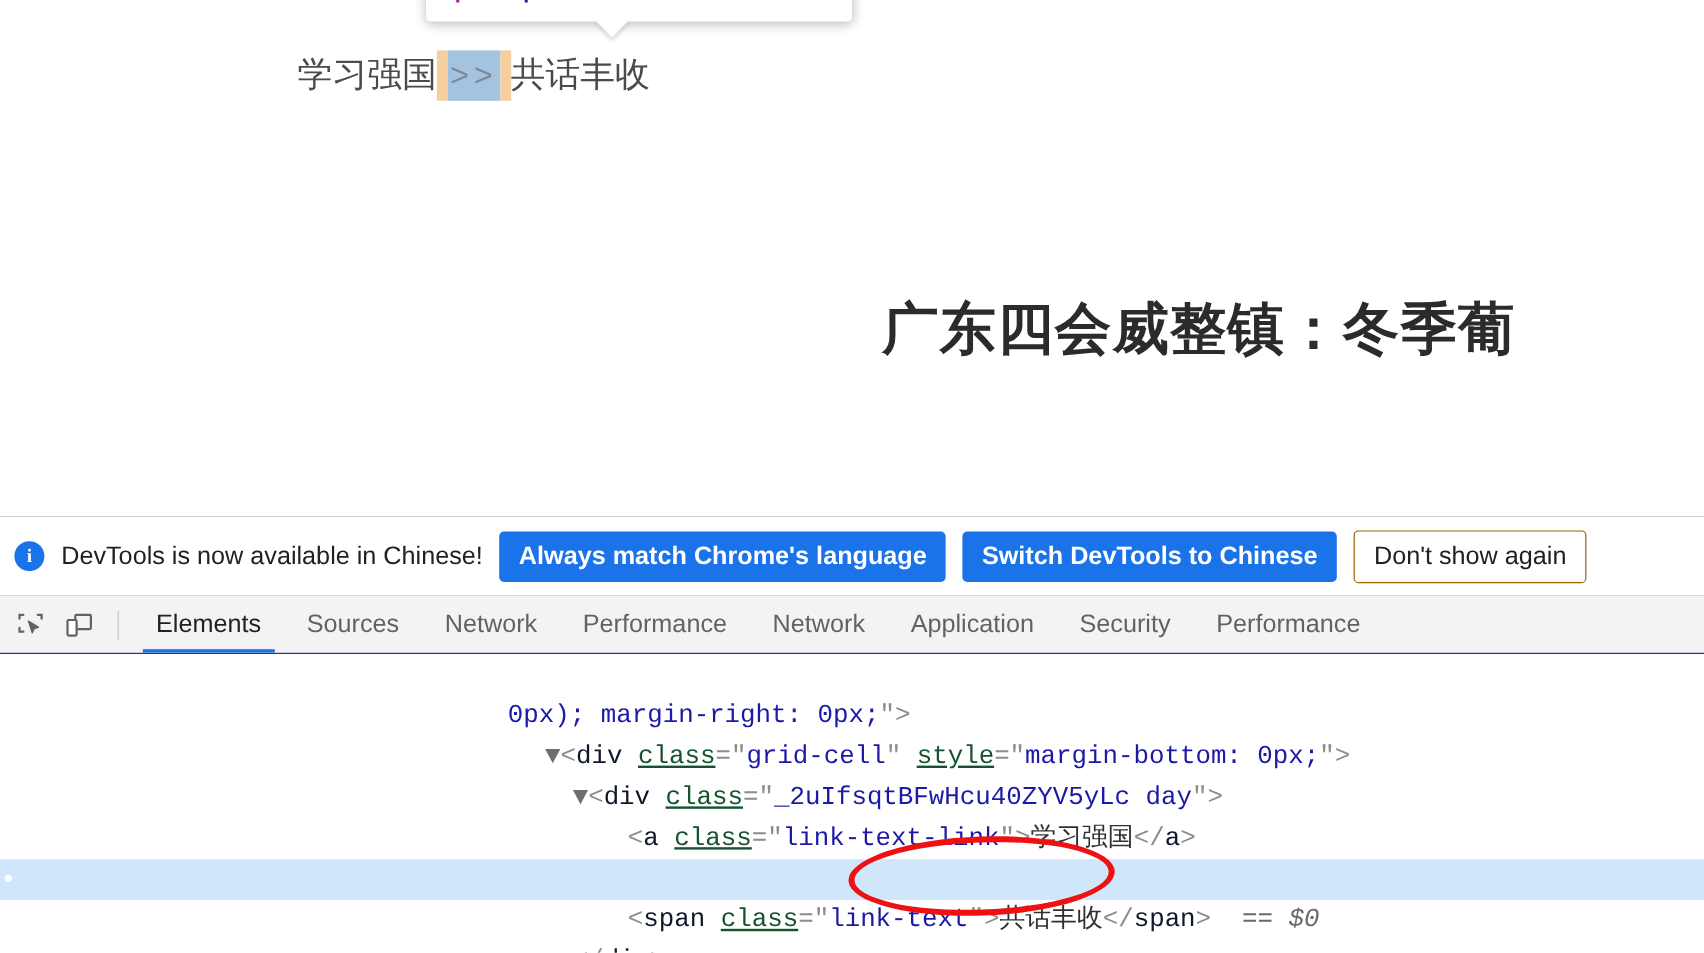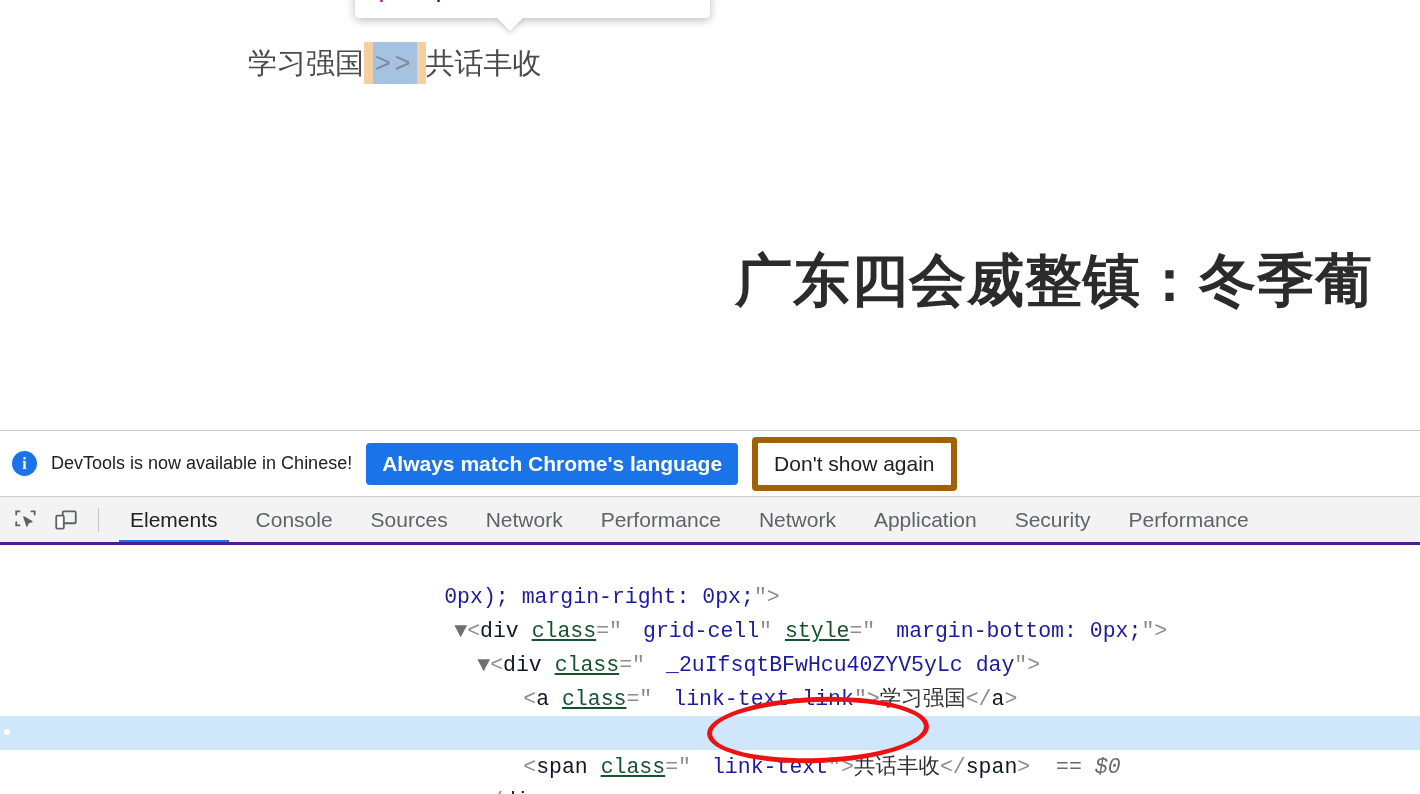--- a/index.html
+++ b/index.html
@@ -50,21 +50,21 @@
   .hl-pad { width:9px; background:#f6cfa0; }
   .hl-content {
     background:#a4c3e0; color:#7e8a95;
     padding:0 2px; display:flex; align-items:center;
     font-size:27px; letter-spacing:4px;
   }
 
   
   .headline {
     position:absolute; left:735px; top:243px;
-    font-size:57px; font-weight:bold; color:#2b2b2b;
+    font-size:47px; font-weight:bold; color:#2b2b2b;
     white-space:nowrap; letter-spacing:1px;
     font-family:"Liberation Sans", sans-serif;
   }
 
   
   .devtools {
     position:absolute; left:0; top:430px; width:1420px; height:364px;
     background:#ffffff; border-top:1px solid #cdcdcd;
   }
 
@@ -73,39 +73,39 @@
     height:66px; width:100%;
     background:#ffffff; border-bottom:1px solid #cfcfcf;
     display:flex; align-items:center; padding:0 12px; gap:14px;
   }
   .info-icon {
     width:25px; height:25px; border-radius:50%;
     background:#1a73e8; color:#fff; flex:0 0 auto;
     display:flex; align-items:center; justify-content:center;
     font-size:16px; font-weight:bold; font-family:"Liberation Serif", serif;
   }
-  .info-msg { font-size:18px; color:#202124; white-space:nowrap; }
+  .info-msg { font-size:21px; color:#202124; white-space:nowrap; }
   .btn-primary {
     background:#1a73e8; color:#fff; border:none; border-radius:4px;
     font-size:21px; font-weight:bold; padding:9px 16px;
     white-space:nowrap; cursor:pointer;
     font-family:"Liberation Sans", sans-serif;
     text-align:right;
   }
   .btn-plain {
     background:#ffffff; color:#202124;
-    border:6px solid #a16207; border-radius:4px;
+    border:1px solid #a16207; border-radius:4px;
     font-size:21px; padding:9px 16px; white-space:nowrap; cursor:pointer;
     font-family:"Liberation Sans", sans-serif;
   }
 
   
   .tabbar {
     height:48px; width:100%;
-    background:#f3f3f3; border-bottom:3px solid #4c1d95;
+    background:#f3f3f3; border-bottom:1px solid #4c1d95;
     display:flex; align-items:center; padding-left:6px;
     overflow:hidden;
   }
   .tool-btn {
     width:40px; height:40px; display:flex; align-items:center;
     justify-content:center; cursor:pointer; flex:0 0 auto;
   }
   .tb-sep {
     width:1px; height:24px; background:#c4c4c4; margin:0 12px; flex:0 0 auto;
   }
@@ -130,21 +130,21 @@
   }
   .dline { white-space:pre; height:34px; position:relative; }
   .dline.selected { background:#cfe6fb; }
   .dline.selected::before {
     content:""; position:absolute; left:4px; top:13px;
     width:6px; height:6px; border-radius:50%; background:#ffffff;
   }
   .tk-punc  { color:#8c8c8c; }
   .tk-tag   { color:#0f172a; }
   .tk-attr  { color:#14532d;text-decoration:underline; }
-  .tk-val   { color:#1a1aa6;margin-left:21px; }
+  .tk-val   { color:#1a1aa6; }
   .tk-text  { color:#303030; }
   .tk-sel   { color:#6a6a6a; font-style:italic; }
   .caret { color:#6e6e6e; }
 
   
   .red-ellipse {
     position:absolute; left:707px; top:697px;
     width:222px; height:66px;
     border:5px solid #ee1111; border-radius:50%;
     pointer-events:none; z-index:40;
@@ -176,20 +176,21 @@
 
     <div class="headline">广东四会威整镇：冬季葡</div>
   </div>
 
   <div class="devtools">
 
     <div class="infobar">
       <div class="info-icon">i</div>
       <div class="info-msg">DevTools is now available in Chinese!</div>
       <button class="btn-primary">Always match Chrome's language</button>
+      <button class="btn-primary">Switch DevTools to Chinese</button>
       <button class="btn-plain">Don't show again</button>
     </div>
 
     <div class="tabbar">
       <div class="tool-btn">
         <svg width="26" height="26" viewBox="0 0 24 24" fill="none" stroke="#5f6368" stroke-width="1.7">
           <path d="M3 7V4h3M3 14v3h3M17 4h3v3" stroke-linecap="round"></path>
           <path d="M10 9l7.5 4.5-3.2 1-1.5 3.2L10 9z" fill="#5f6368" stroke="#5f6368" stroke-width="1.2" stroke-linejoin="round"></path>
         </svg>
       </div>
@@ -197,23 +198,20 @@
         <svg width="26" height="26" viewBox="0 0 24 24" fill="none" stroke="#5f6368" stroke-width="1.7">
           <rect x="9" y="4" width="12" height="11" rx="1"></rect>
           <rect x="3" y="8" width="7" height="12" rx="1" fill="#fff"></rect>
         </svg>
       </div>
       <div class="tb-sep"></div>
       <div class="tab active">
           <span>Elements</span>
         </div>
       <div class="tab">
-          <span>Console</span>
-        </div>
-      <div class="tab">
           <span>Sources</span>
         </div>
       <div class="tab">
           <span>Network</span>
         </div>
       <div class="tab">
           <span>Performance</span>
         </div>
       <div class="tab">
           <span>Network</span>

